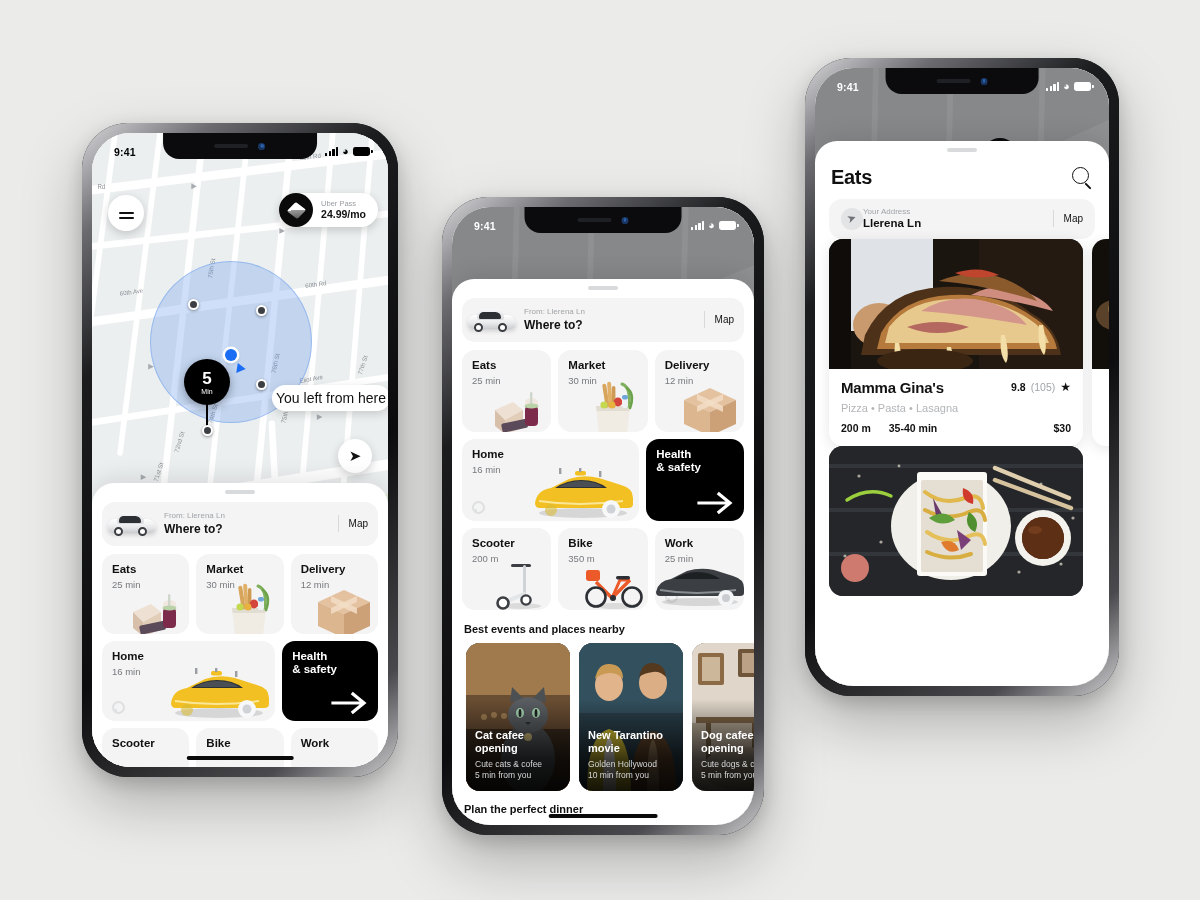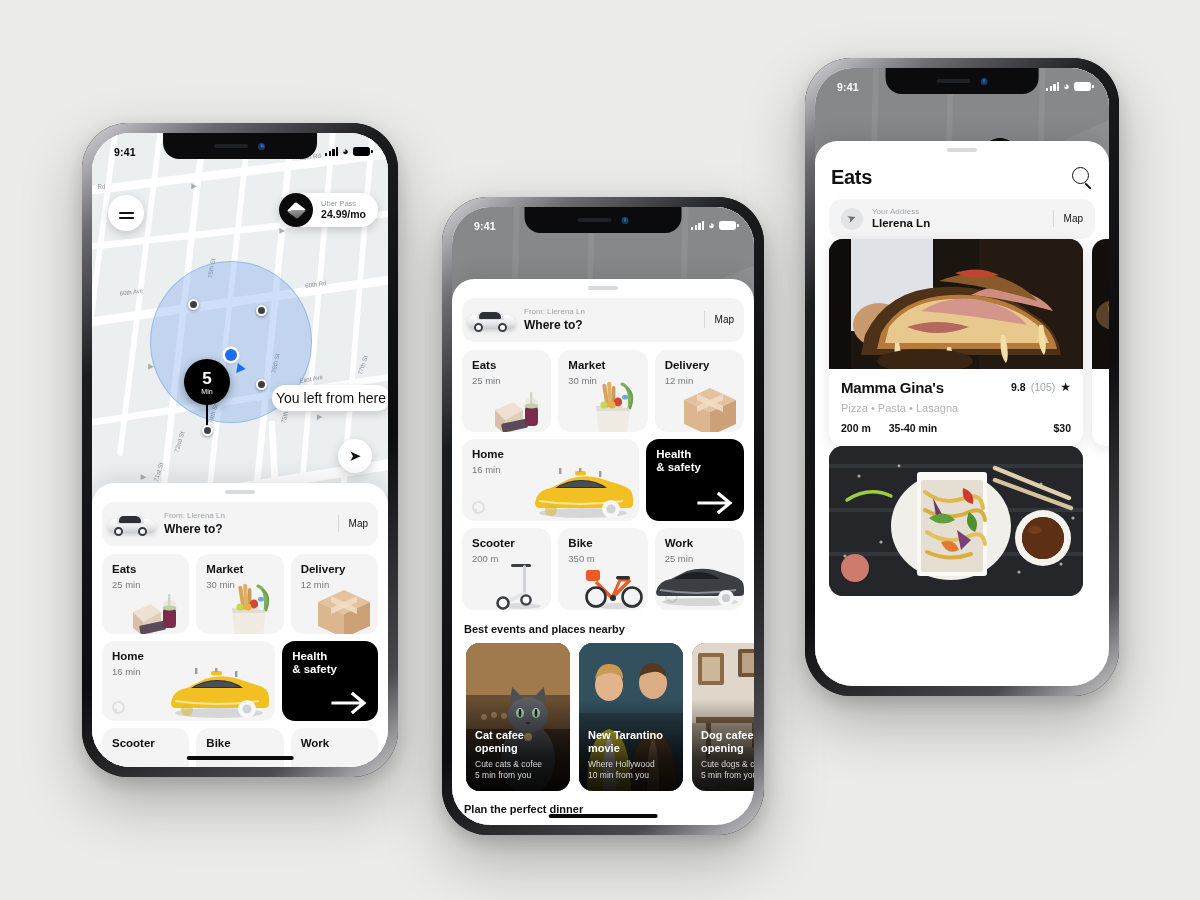--- a/index.html
+++ b/index.html
@@ -203,21 +203,21 @@
   .srch{width:22px;height:22px;position:relative;}
   .srch::before{content:"";position:absolute;top:1px;left:1px;width:15px;height:15px;border-radius:50%;border:1.9px solid #111;}
   .srch::after{content:"";position:absolute;bottom:1px;right:1px;width:8px;height:1.9px;background:#111;transform:rotate(45deg);border-radius:2px;}
 
   .addrbar{
     margin:10px 14px 0;height:40px;background:#f4f4f4;border-radius:13px;
     display:flex;align-items:center;padding:0 12px;
   }
   .navcirc{width:22px;height:22px;border-radius:50%;background:#e3e4e6;display:flex;align-items:center;justify-content:center;flex:none;}
   .navcirc span{font-size:11px;color:#6f7276;transform:rotate(-20deg);}
-  .addrinfo{flex:1;margin-left:9px;line-height:1.15;}
+  .addrinfo{flex:1;line-height:1.15;}
   .addrinfo .l1{font-size:8px;color:#a1a4a8;}
   .addrinfo .l2{font-size:11.5px;font-weight:bold;color:#111;margin-top:1px;}
 
   .chips{display:flex;gap:7px;padding:12px 0 0 14px;overflow:hidden;}
   .chip{
     background:#f4f4f4;border-radius:16px;padding:7px 13px;font-size:10px;color:#111;white-space:nowrap;flex:none;
   }
   .chip.active{background:#0a0a0a;color:#fff;font-weight:bold;}
 
   .eatssec{font-size:14px;font-weight:bold;color:#111;margin:14px 0 9px 14px;letter-spacing:-.2px;}
@@ -708,21 +708,21 @@
             <path d="M60 34 q3 -15 14 -14 q12 1 13 14 q-6 -6 -13 -5 q-9 1 -14 5 z" fill="#54391f"></path>
             <path d="M8 148 q0 -56 22 -62 q22 6 22 62 z" fill="#d8c435"></path>
             <path d="M24 148 q0 -48 6 -54 q7 6 7 54 z" fill="#e8e6df"></path>
             <path d="M52 148 q0 -54 22 -60 q23 6 23 60 z" fill="#5d4128"></path>
             <path d="M68 148 q0 -46 6 -52 q6 6 6 52 z" fill="#8d7352"></path>
           </svg>
           <div class="evshade"></div>
           <div class="evtxt">
             <div class="h">New Tarantino movie</div>
             <div class="s">
-              <span>Where Hollywood</span><br>
+              <span>Golden Hollywood</span><br>
               <span>10 min from you</span>
             </div>
           </div>
         </div>
 
         <div class="evcard">
           <svg class="evimg" viewBox="0 0 104 148" preserveAspectRatio="none">
             <rect width="104" height="148" fill="#cfc3b4"></rect>
             <rect width="104" height="80" fill="#e0d6c9"></rect>
             <rect x="6" y="10" width="26" height="32" rx="2" fill="#8b6a45"></rect>

